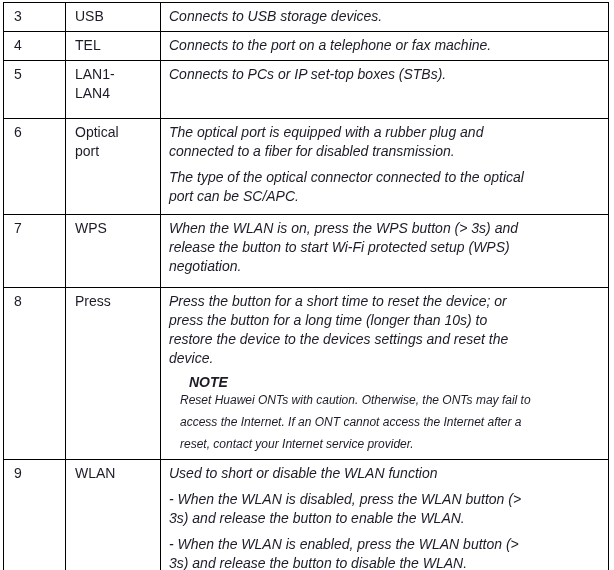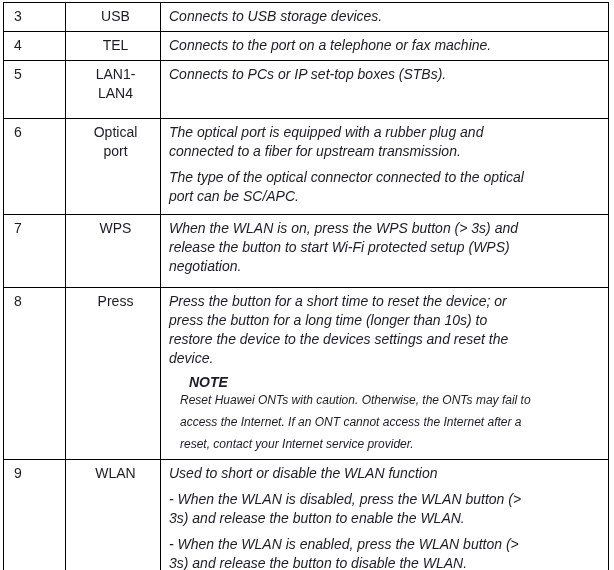--- a/index.html
+++ b/index.html
@@ -32,21 +32,21 @@
   }
   col.c1 { width: 62px; }
   col.c2 { width: 95px; }
   col.c3 { width: 448px; }
   td {
     vertical-align: top;
     font-size: 14px;
     line-height: 19px;
   }
   td.num-cell   { padding: 4px 4px 4px 10px; }
-  td.label-cell { padding: 4px 4px 4px 9px;  white-space: pre-line; text-align: center; }
+  td.label-cell { padding: 4px 4px 4px 9px;  white-space: pre-line; }
   td.desc-cell  { padding: 4px 9px 4px 8px; font-style: italic; }
   tr.r0 { height: 29px; }
   tr.r1 { height: 29px; }
   tr.r2 { height: 58px; }
   tr.r3 { height: 96px; }
   tr.r4 { height: 73px; }
   tr.r5 { height: 157px; }
   tr.r6 { height: 120px; }
   .desc-cell p {
     margin: 0 0 7px 0;
@@ -101,21 +101,21 @@
         <td class="desc-cell">
           <p>Connects to PCs or IP set-top boxes (STBs).</p>
         </td>
       </tr>
       <tr class="r3">
         <td class="num-cell">6</td>
         <td class="label-cell">Optical
 port</td>
         <td class="desc-cell">
           <p>The optical port is equipped with a rubber plug and
-connected to a fiber for upstream transmission.</p>
+connected to a fiber for disabled transmission.</p>
           <p>The type of the optical connector connected to the optical
 port can be SC/APC.</p>
         </td>
       </tr>
       <tr class="r4">
         <td class="num-cell">7</td>
         <td class="label-cell">WPS</td>
         <td class="desc-cell">
           <p>When the WLAN is on, press the WPS button (&gt; 3s) and
 release the button to start Wi-Fi protected setup (WPS)

